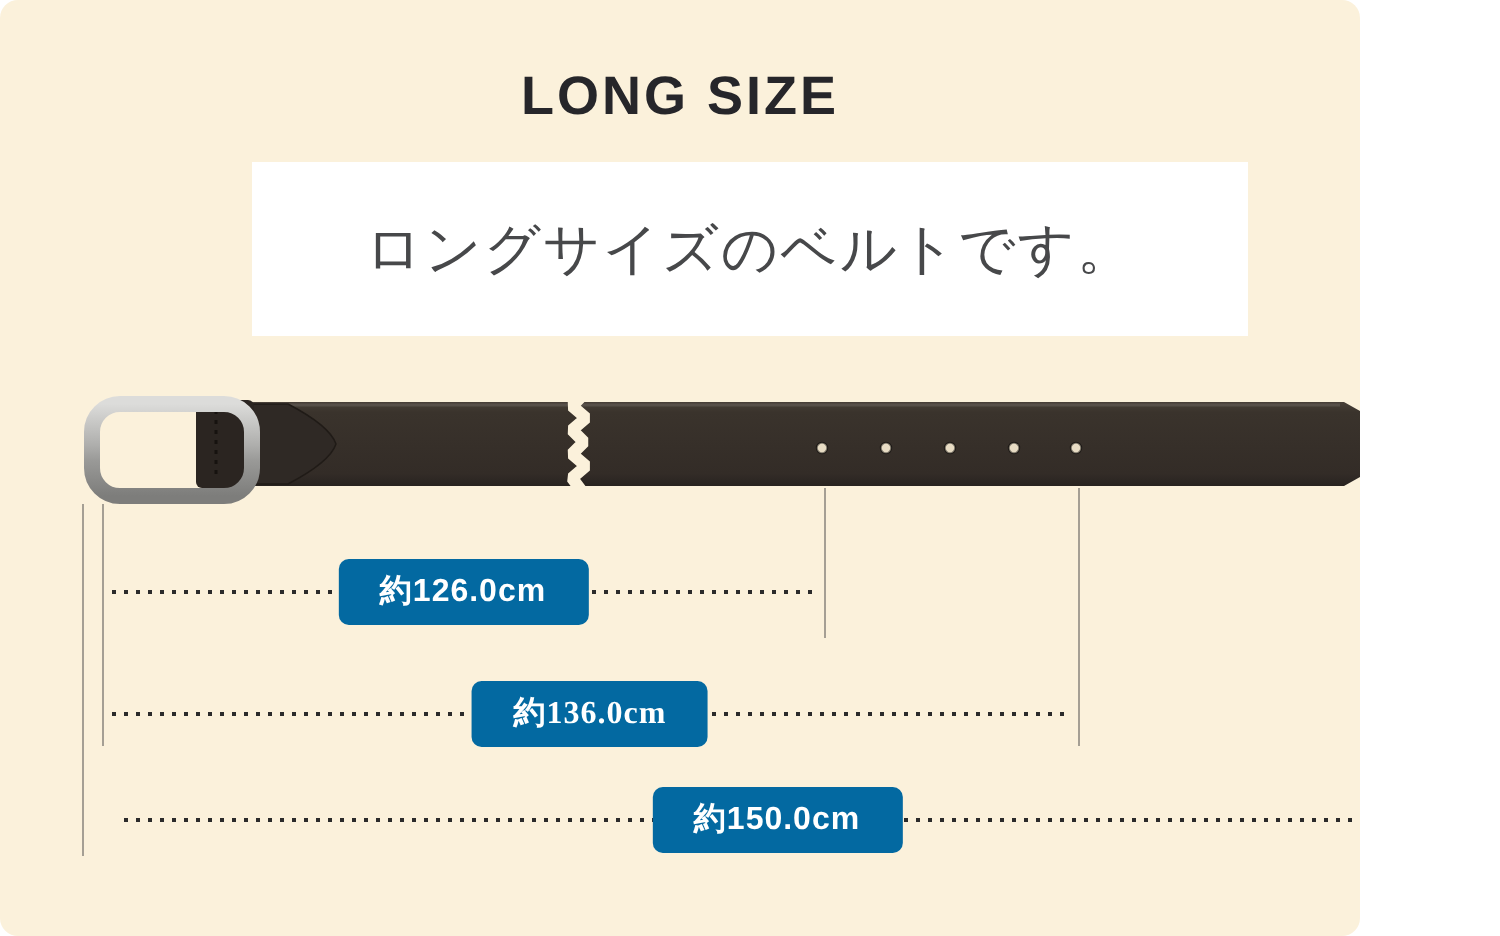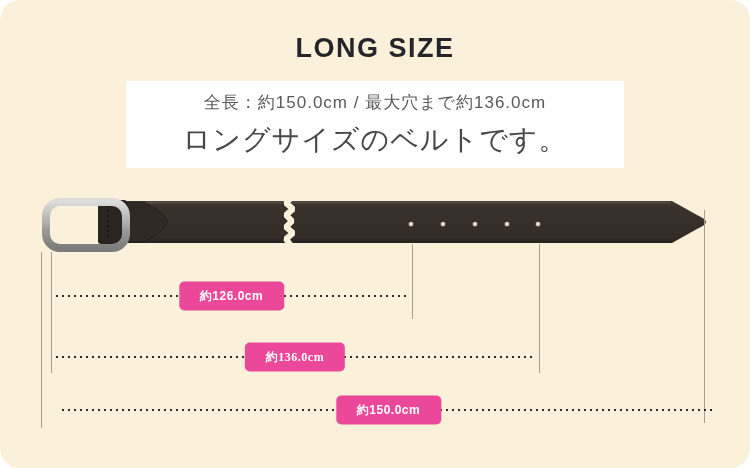--- a/index.html
+++ b/index.html
@@ -1,19 +1,19 @@
 <!DOCTYPE html>
 <html><head>
 <meta charset="utf-8">
 <style>
   html,body{margin:0;padding:0;background:#ffffff;}
   body{font-family:"Liberation Sans","DejaVu Sans",sans-serif;}
   .page{
-    position:relative;width:750px;height:468px;
-    background:#FBF1DB;border-radius:20px;overflow:hidden;
+    position:relative;width:680px;height:468px;
+    background:#FBF1DB;border-radius:9px;overflow:hidden;
   }
   .title{
     position:absolute;top:33px;left:0;width:100%;
     text-align:center;font-size:27px;font-weight:bold;
     letter-spacing:1.5px;color:#26262A;margin:0;
   }
   .info-box{
     position:absolute;left:126px;top:81px;width:498px;height:87px;
     background:#FFFFFF;
     display:flex;flex-direction:column;align-items:center;justify-content:center;
@@ -31,34 +31,33 @@
   .measure-row{position:absolute;height:32px;}
   .row-1{left:51px;top:280px;width:361px;}
   .row-2{left:51px;top:341px;width:488px;font-family:Liberation Serif, serif;}
   .row-3{left:57px;top:394px;width:663px;}
   .dotline{
     position:absolute;left:5px;right:5px;top:50%;margin-top:-1px;height:2px;
     background:repeating-linear-gradient(90deg,#2B2B2B 0,#2B2B2B 2px,transparent 2px,transparent 6px);
   }
   .measure-label{
     position:absolute;left:50%;top:50%;transform:translate(-50%,-50%);
-    background:#ec4899;color:#FFFFFF;
-    font-size:12px;font-weight:bold;letter-spacing:0.5px;
+    background:#0369a1;color:#FFFFFF;
+    font-size:16px;font-weight:bold;letter-spacing:0.5px;
     padding:6px 21px;border-radius:5px;white-space:nowrap;
   }
 </style>
 </head>
 <body>
 
 <div class="page">
 
   <h1 class="title">LONG SIZE</h1>
 
   <div class="info-box">
-    <p class="info-line1">全長：約150.0cm / 最大穴まで約136.0cm</p>
     <p class="info-line2">ロングサイズのベルトです。</p>
   </div>
 
   <svg class="belt-svg" width="690" height="70" viewBox="0 0 690 70">
     <defs>
       <linearGradient id="metal" x1="0" y1="0" x2="0" y2="1">
         <stop offset="0" stop-color="#DCDCDA"></stop>
         <stop offset="0.45" stop-color="#AEAEAC"></stop>
         <stop offset="0.62" stop-color="#999997"></stop>
         <stop offset="1" stop-color="#7D7D7B"></stop>

